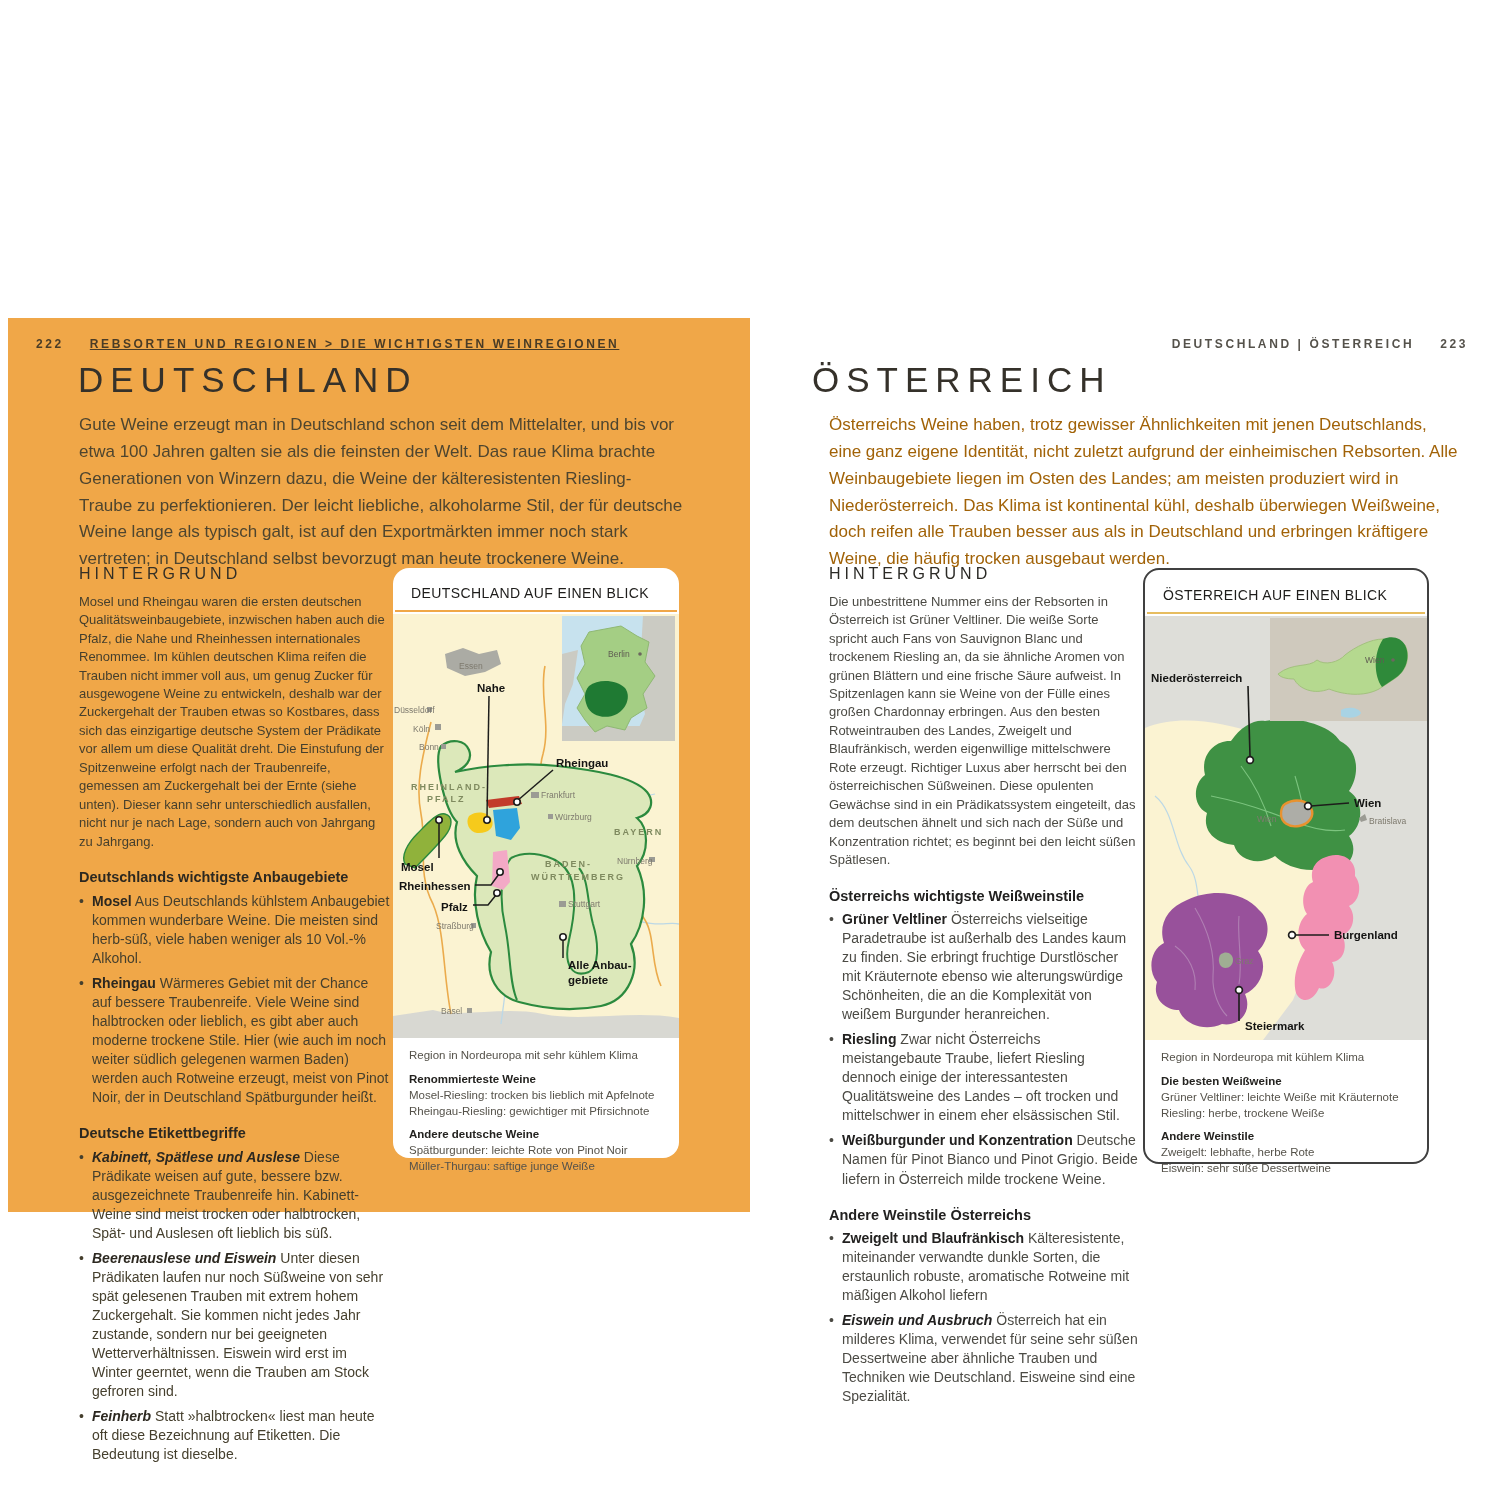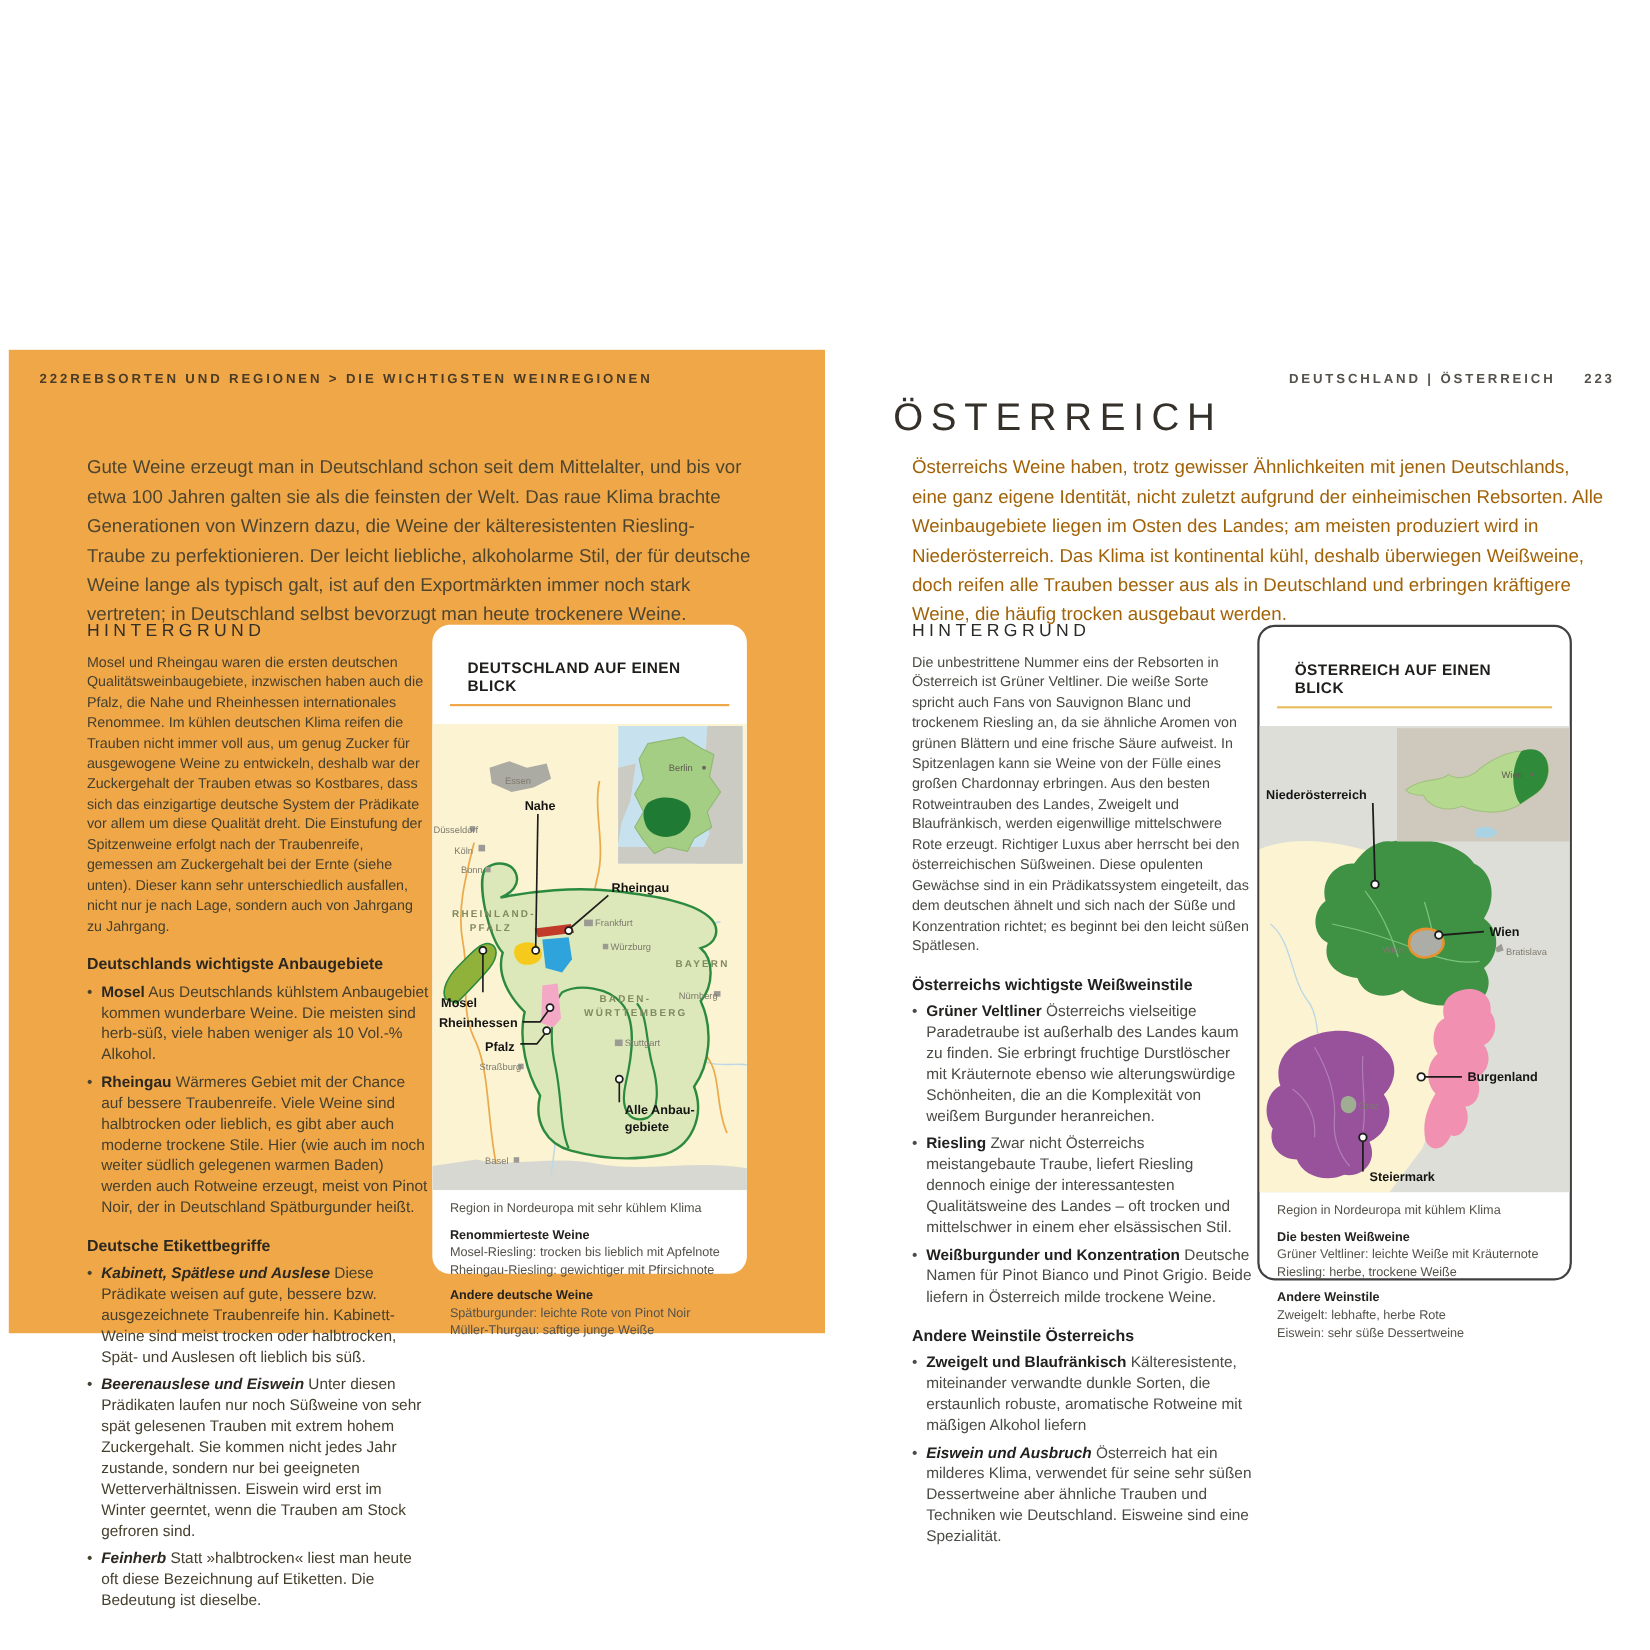--- a/index.html
+++ b/index.html
@@ -3,21 +3,21 @@
 <meta charset="utf-8">
 <style>
   html,body{margin:0;padding:0;background:#ffffff;}
   .canvas{position:relative;width:1500px;height:1500px;background:#ffffff;overflow:hidden;
           font-family:"Liberation Sans", sans-serif;}
   .orange-block{position:absolute;left:8px;top:318px;width:742px;height:894px;background:#F0A748;}
 
   
   .runhead{position:absolute;top:337px;font-size:12px;font-weight:700;letter-spacing:2.6px;}
   .runhead-left{left:36px;color:#4A3C26;}
-  .runhead-left .crumb{}
+  .runhead-left .crumb{margin-left:26px;text-decoration:underline;}
   .runhead-right{left:760px;width:708px;text-align:right;color:#55524B;}
   .runhead-right .pnum{margin-left:26px;}
 
   
   .country-title{position:absolute;top:360px;font-size:35px;font-weight:400;letter-spacing:7px;color:#35312A;}
   .intro{position:absolute;top:412px;font-size:17px;line-height:1.58;color:#4E452F;}
   .intro.right{color:#a16207;}
 
   
   .col{position:absolute;width:311px;font-size:13px;line-height:1.42;color:#453F2D;}
@@ -30,21 +30,21 @@
   ul.blist li{margin:0 0 6px 0;padding-left:13px;position:relative;}
   ul.blist li::before{content:"•";position:absolute;left:0;top:0;}
   .term{font-weight:700;color:#2C2820;}
   .col.rightpage .term{color:#222120;}
   .term.it{font-style:italic;}
 
   
   .panel{position:absolute;background:#ffffff;border-radius:16px;}
   .panel-left{left:393px;top:568px;width:286px;height:590px;}
   .panel-right{left:1143px;top:568px;width:282px;height:592px;border:2px solid #404040;}
-  .panel-head{margin:16px;padding:15px 16px 9px 16px;font-size:14px;font-weight:700;color:#1E1D1B;
+  .panel-head{margin:2px;padding:15px 16px 9px 16px;font-size:14px;font-weight:400;color:#1E1D1B;
               letter-spacing:.4px;border-bottom:2.5px solid #F0A748;}
   .panel-right .panel-head{border-bottom-color:#E7BD60;}
   .panel svg{display:block;}
   .panel-caption{padding:10px 16px 0 16px;font-size:11.5px;line-height:1.38;color:#55524A;}
   .panel-caption .cap-bold{font-weight:700;color:#23221F;margin-top:8px;}
 
   
   .city-lab{font-size:8.5px;fill:#7E7A6E;}
   .state-lab{font-size:9px;font-weight:700;letter-spacing:2px;fill:#7F8A5F;}
   .callout{font-size:11.5px;font-weight:700;fill:#141413;}
@@ -53,20 +53,21 @@
 </head>
 <body>
 
 <div class="canvas">
   <div class="orange-block"></div>
 
   <div class="runhead runhead-left">
     <span>222</span><span class="crumb">REBSORTEN UND REGIONEN &gt; DIE WICHTIGSTEN WEINREGIONEN</span>
   </div>
 
+  <div class="country-title" style="left:78px;">DEUTSCHLAND</div>
   <div class="intro" style="left:79px;width:604px;">Gute Weine erzeugt man in Deutschland schon seit dem Mittelalter, und bis vor etwa 100 Jahren galten sie als die feinsten der Welt. Das raue Klima brachte Generationen von Winzern dazu, die Weine der kälteresistenten Riesling-Traube zu perfektionieren. Der leicht liebliche, alkoholarme Stil, der für deutsche Weine lange als typisch galt, ist auf den Exportmärkten immer noch stark vertreten; in Deutschland selbst bevorzugt man heute trockenere Weine.</div>
 
   <div class="col" style="left:79px;top:563px;">
     <p class="sec-head">HINTERGRUND</p>
     <div>Mosel und Rheingau waren die ersten deutschen Qualitätsweinbaugebiete, inzwischen haben auch die Pfalz, die Nahe und Rheinhessen internationales Renommee. Im kühlen deutschen Klima reifen die Trauben nicht immer voll aus, um genug Zucker für ausgewogene Weine zu entwickeln, deshalb war der Zuckergehalt der Trauben etwas so Kostbares, dass sich das einzigartige deutsche System der Prädikate vor allem um diese Qualität dreht. Die Einstufung der Spitzenweine erfolgt nach der Traubenreife, gemessen am Zuckergehalt bei der Ernte (siehe unten). Dieser kann sehr unterschiedlich ausfallen, nicht nur je nach Lage, sondern auch von Jahrgang zu Jahrgang.</div>
 
     <p class="sub-head">Deutschlands wichtigste Anbaugebiete</p>
     <ul class="blist">
       <li><span class="term">Mosel</span><span> Aus Deutschlands kühlstem Anbaugebiet kommen wunderbare Weine. Die meisten sind herb-süß, viele haben weniger als 10 Vol.-% Alkohol.</span></li>
       <li><span class="term">Rheingau</span><span> Wärmeres Gebiet mit der Chance auf bessere Traubenreife. Viele Weine sind halbtrocken oder lieblich, es gibt aber auch moderne trockene Stile. Hier (wie auch im noch weiter südlich gelegenen warmen Baden) werden auch Rotweine erzeugt, meist von Pinot Noir, der in Deutschland Spätburgunder heißt.</span></li>

